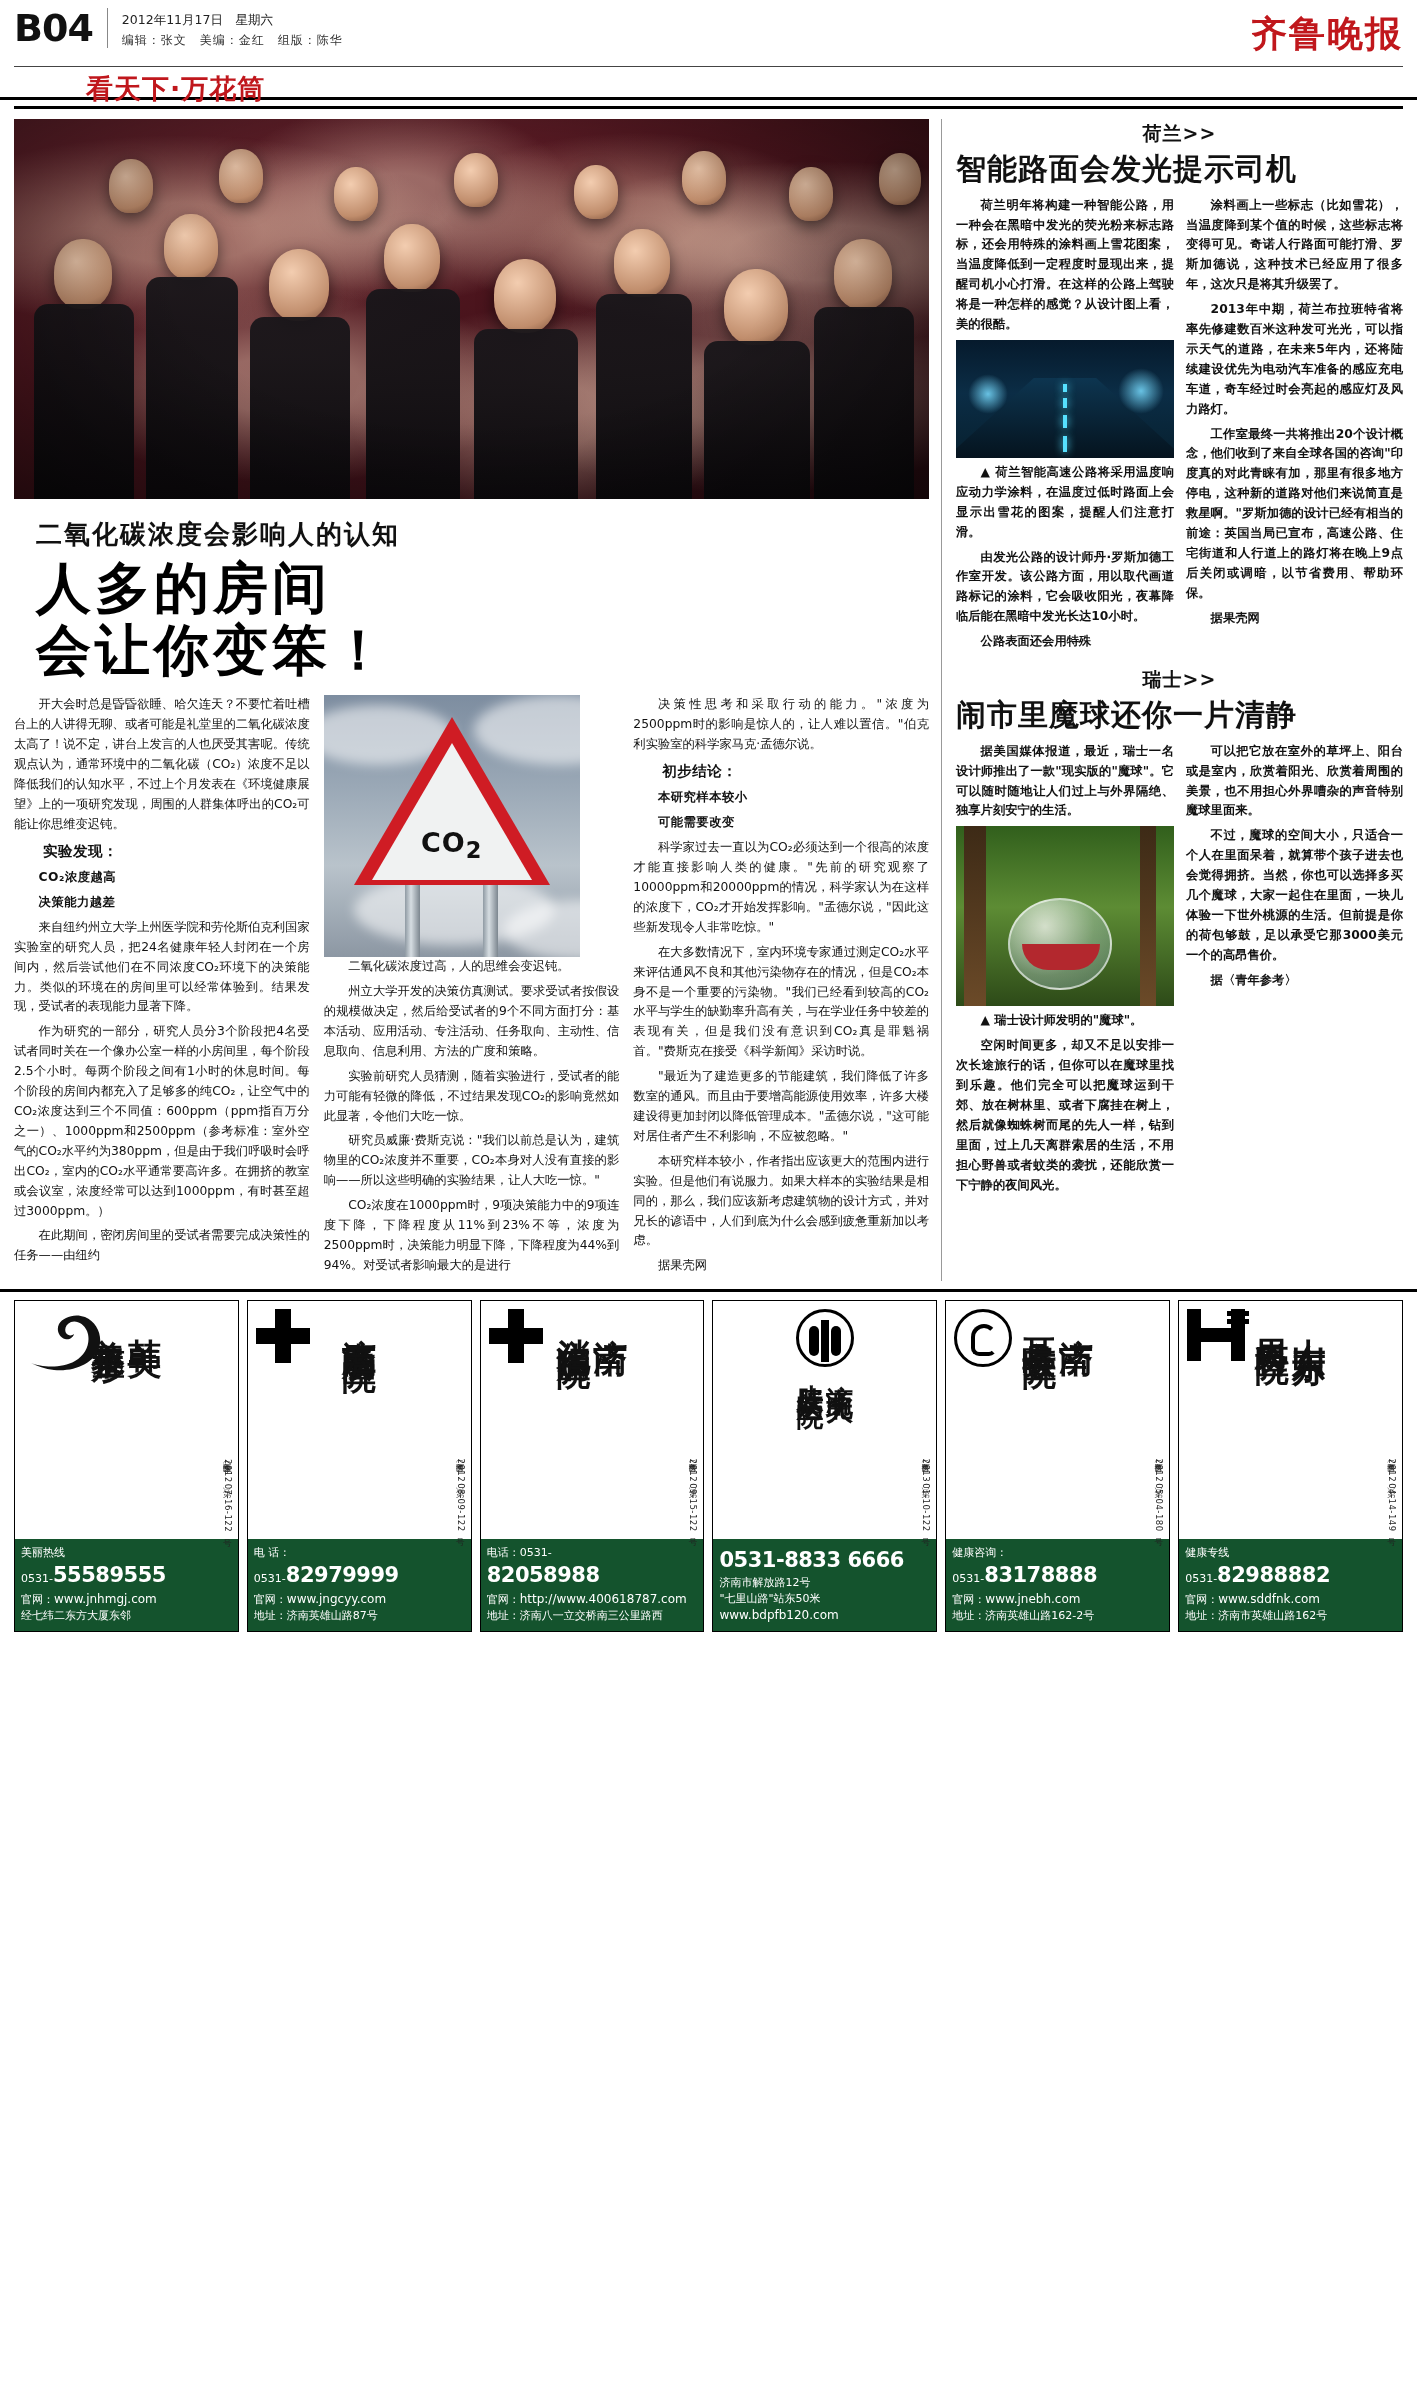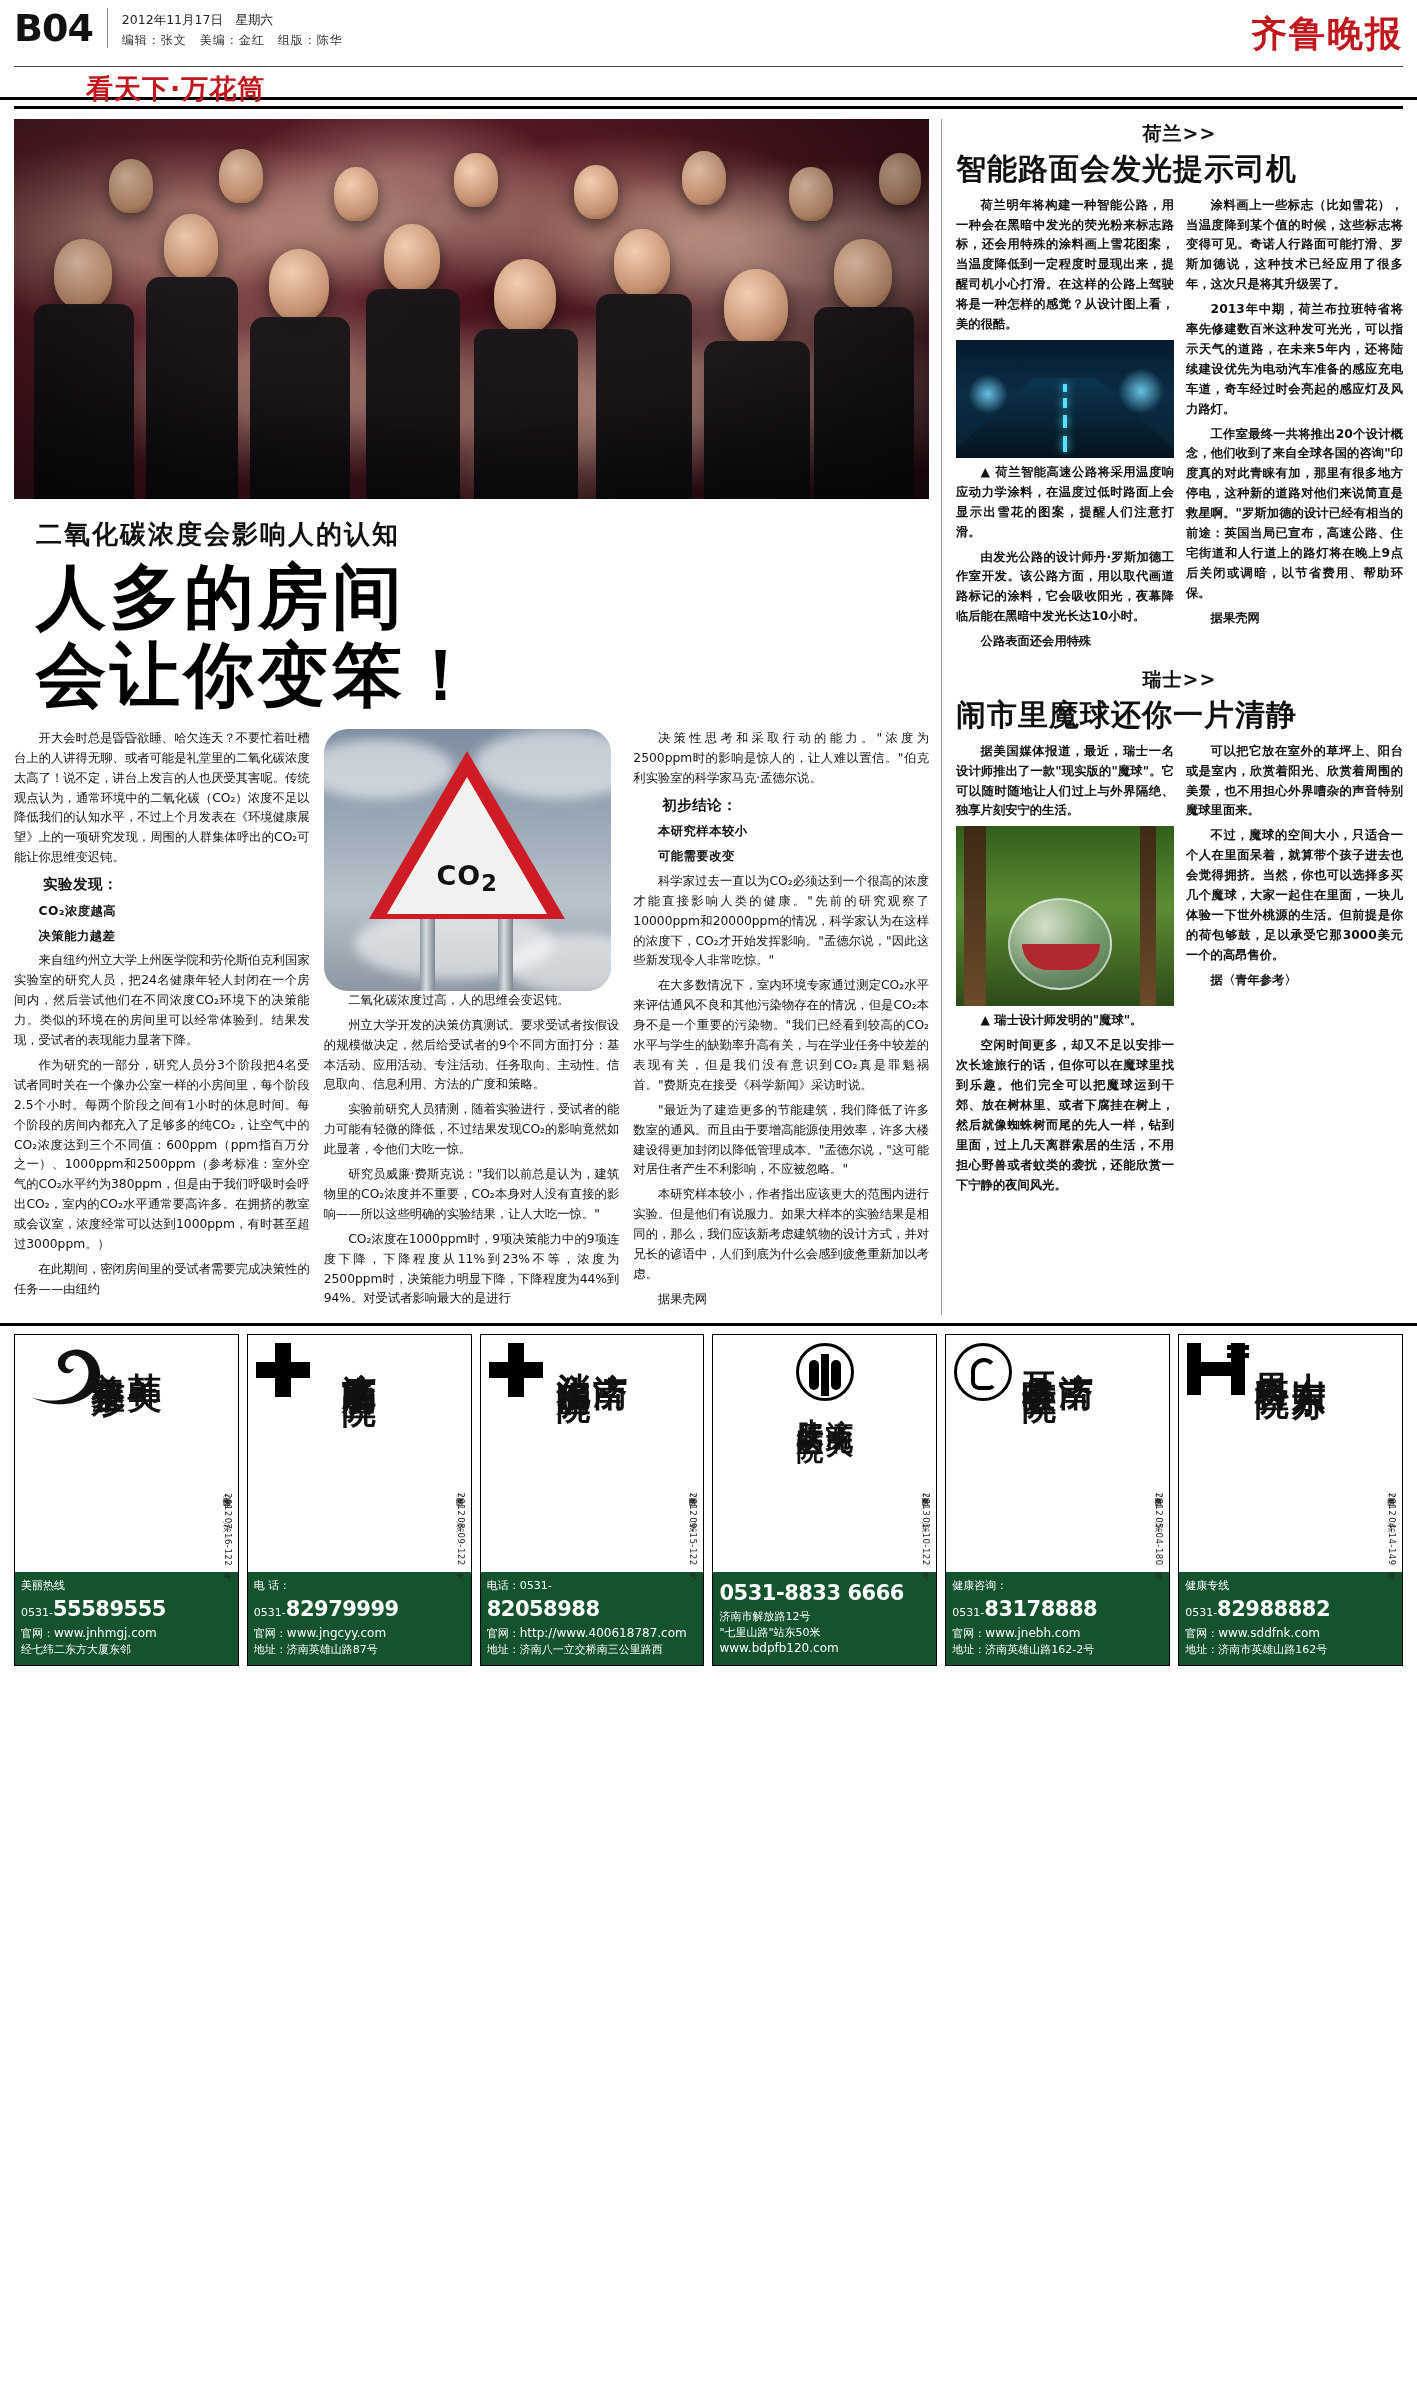--- a/index.html
+++ b/index.html
@@ -123,21 +123,21 @@
   }
 
   .kicker {
     font-size: 26px;
     font-weight: bold;
     letter-spacing: 2px;
     margin: 18px 0 6px 22px;
     color: #111;
   }
   .headline {
-    font-size: 70px;
+    font-size: 55px;
     font-weight: bold;
     line-height: 1.12;
     letter-spacing: 4px;
     margin: 4px 0 10px 22px;
     color: #000;
     font-family: "DejaVu Sans", sans-serif;
   }
 
   
   .tri {
@@ -165,26 +165,25 @@
   .sub-h.small { font-size: 14.5px; }
   .credit {
     text-align: right;
     font-size: 12px;
     margin-top: 6px;
     text-indent: 0;
   }
 
   
   .co2-fig {
-    width: 287px;
+    width: 256px;
     height: 262px;
     position: relative;
     overflow: hidden;
     background: linear-gradient(180deg, #7d8da0 0%, #9aa8b6 35%, #b9c3cb 65%, #8c97a3 100%);
-    border-radius: 24px;
   }
   .co2-fig .cloud {
     position: absolute;
     background: rgba(255,255,255,0.55);
     border-radius: 50%;
     filter: blur(6px);
   }
   .co2-sign {
     position: absolute;
     left: 50%;

